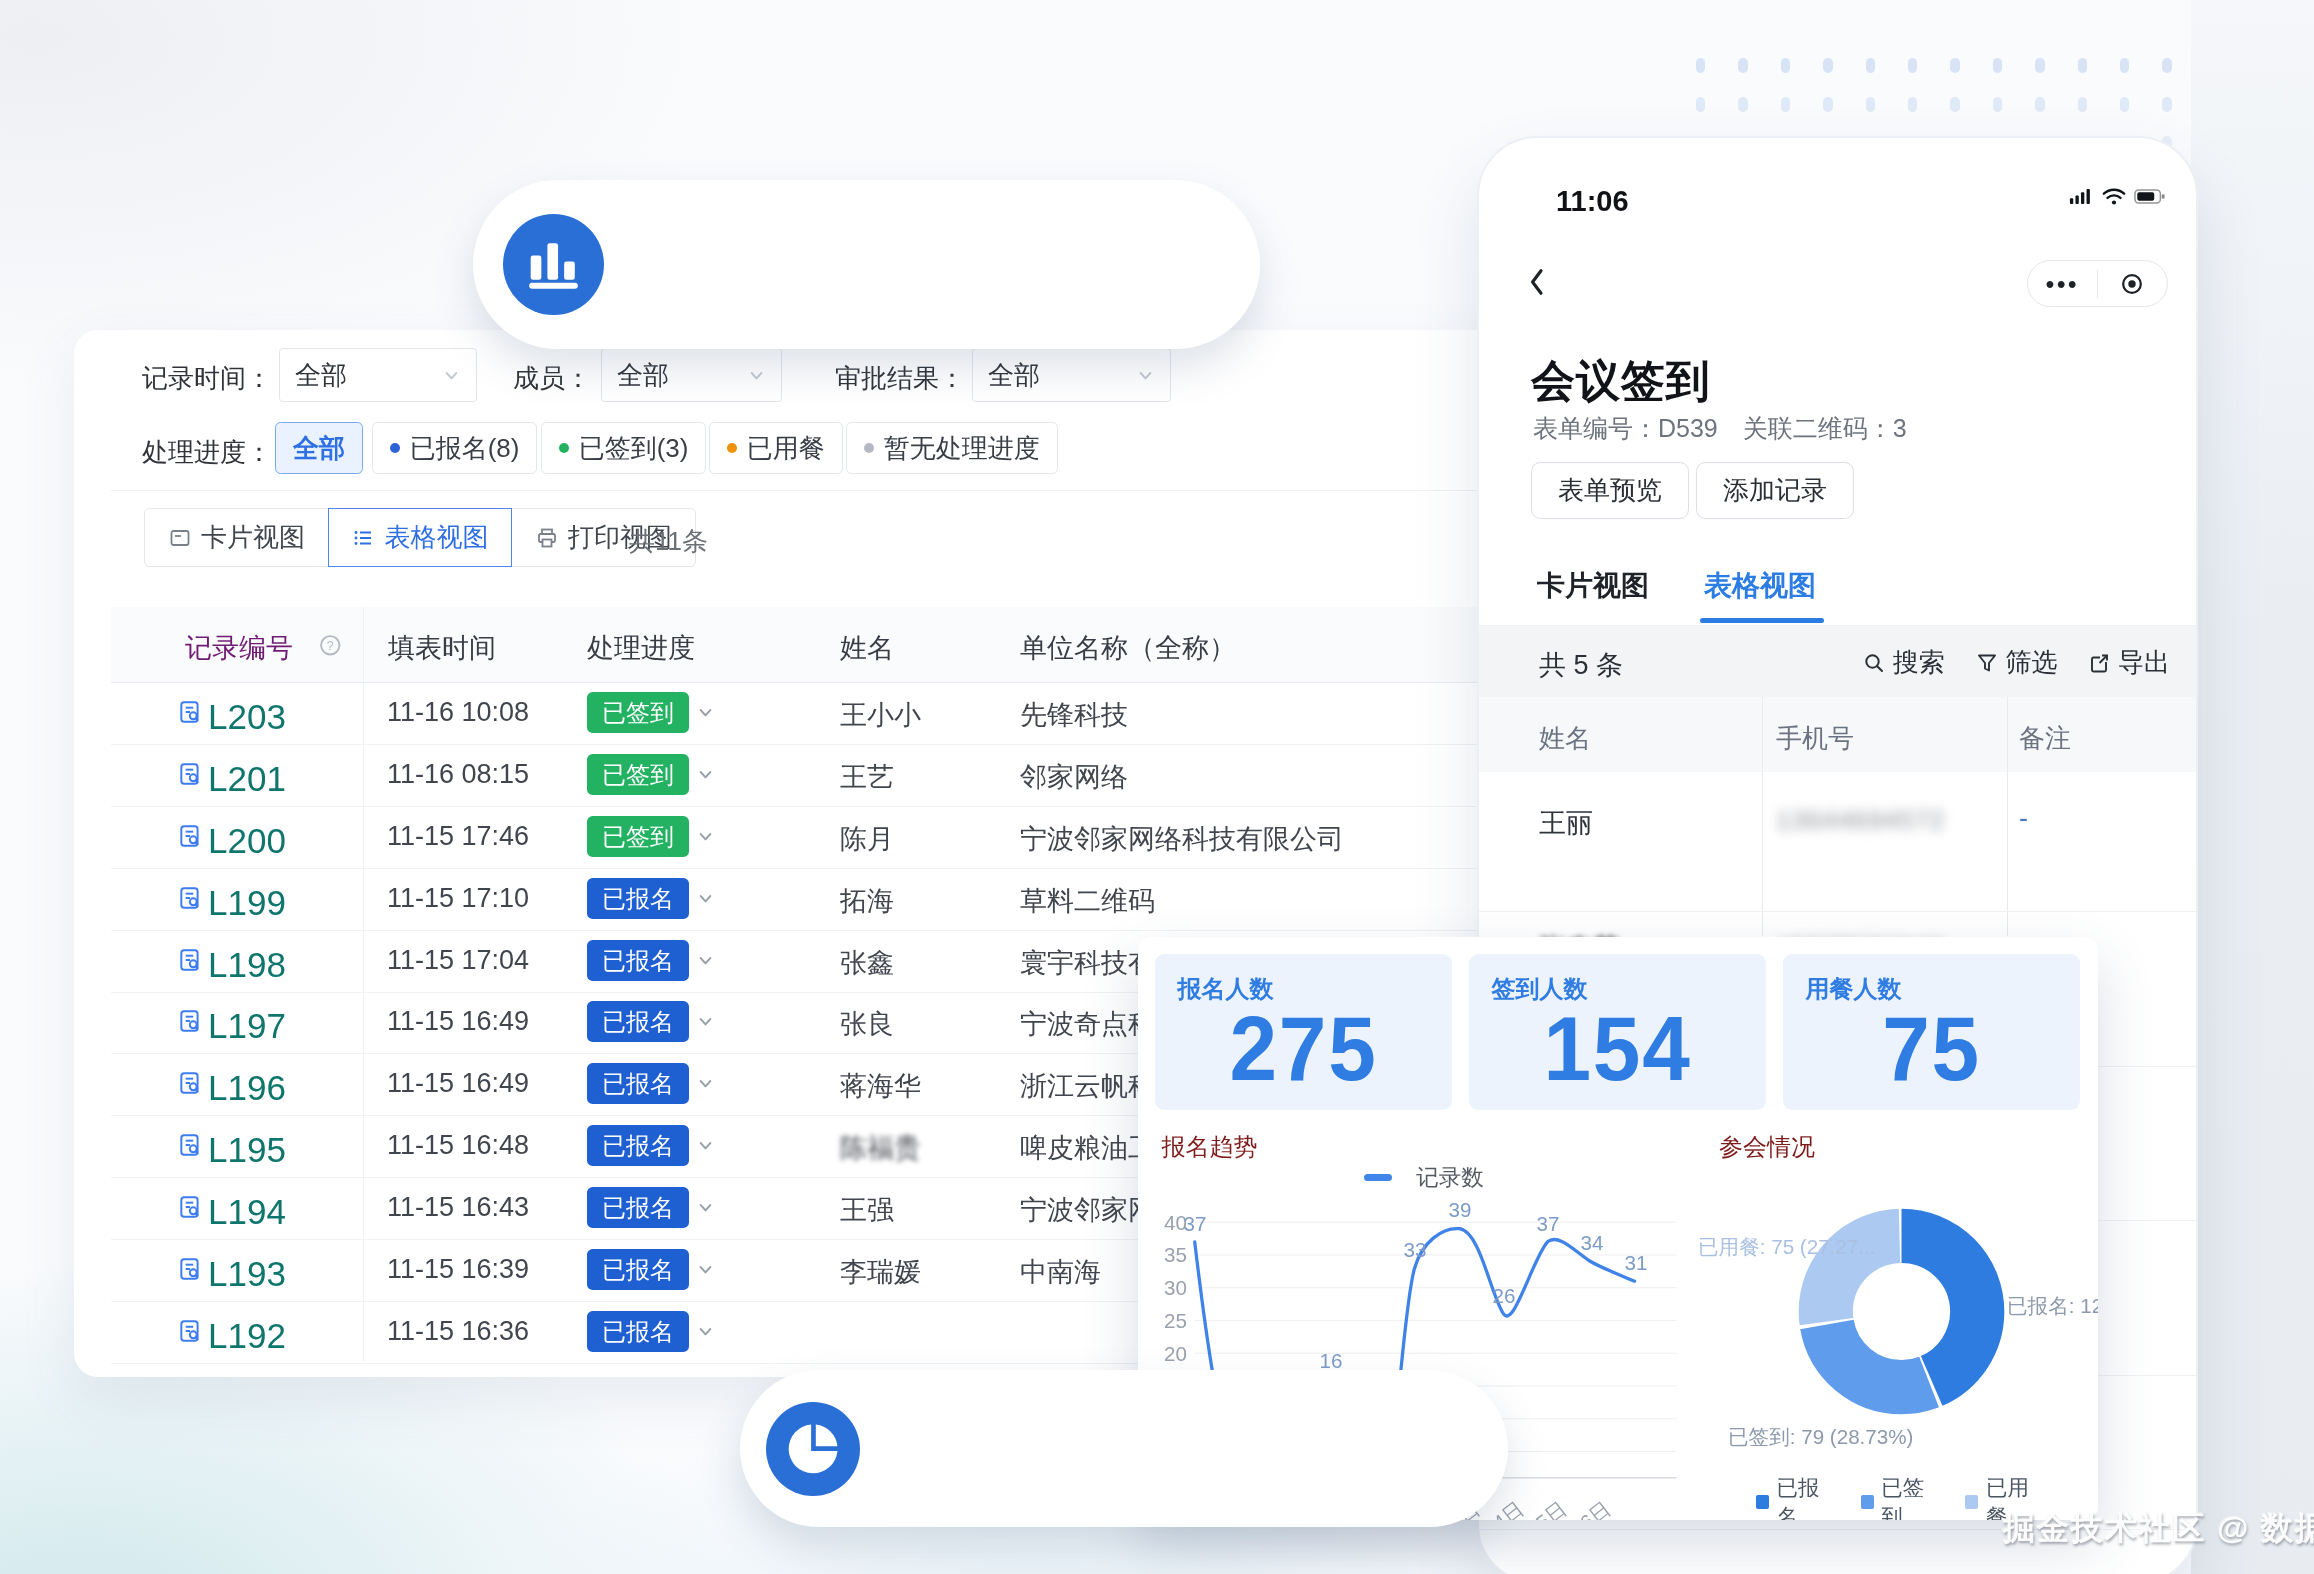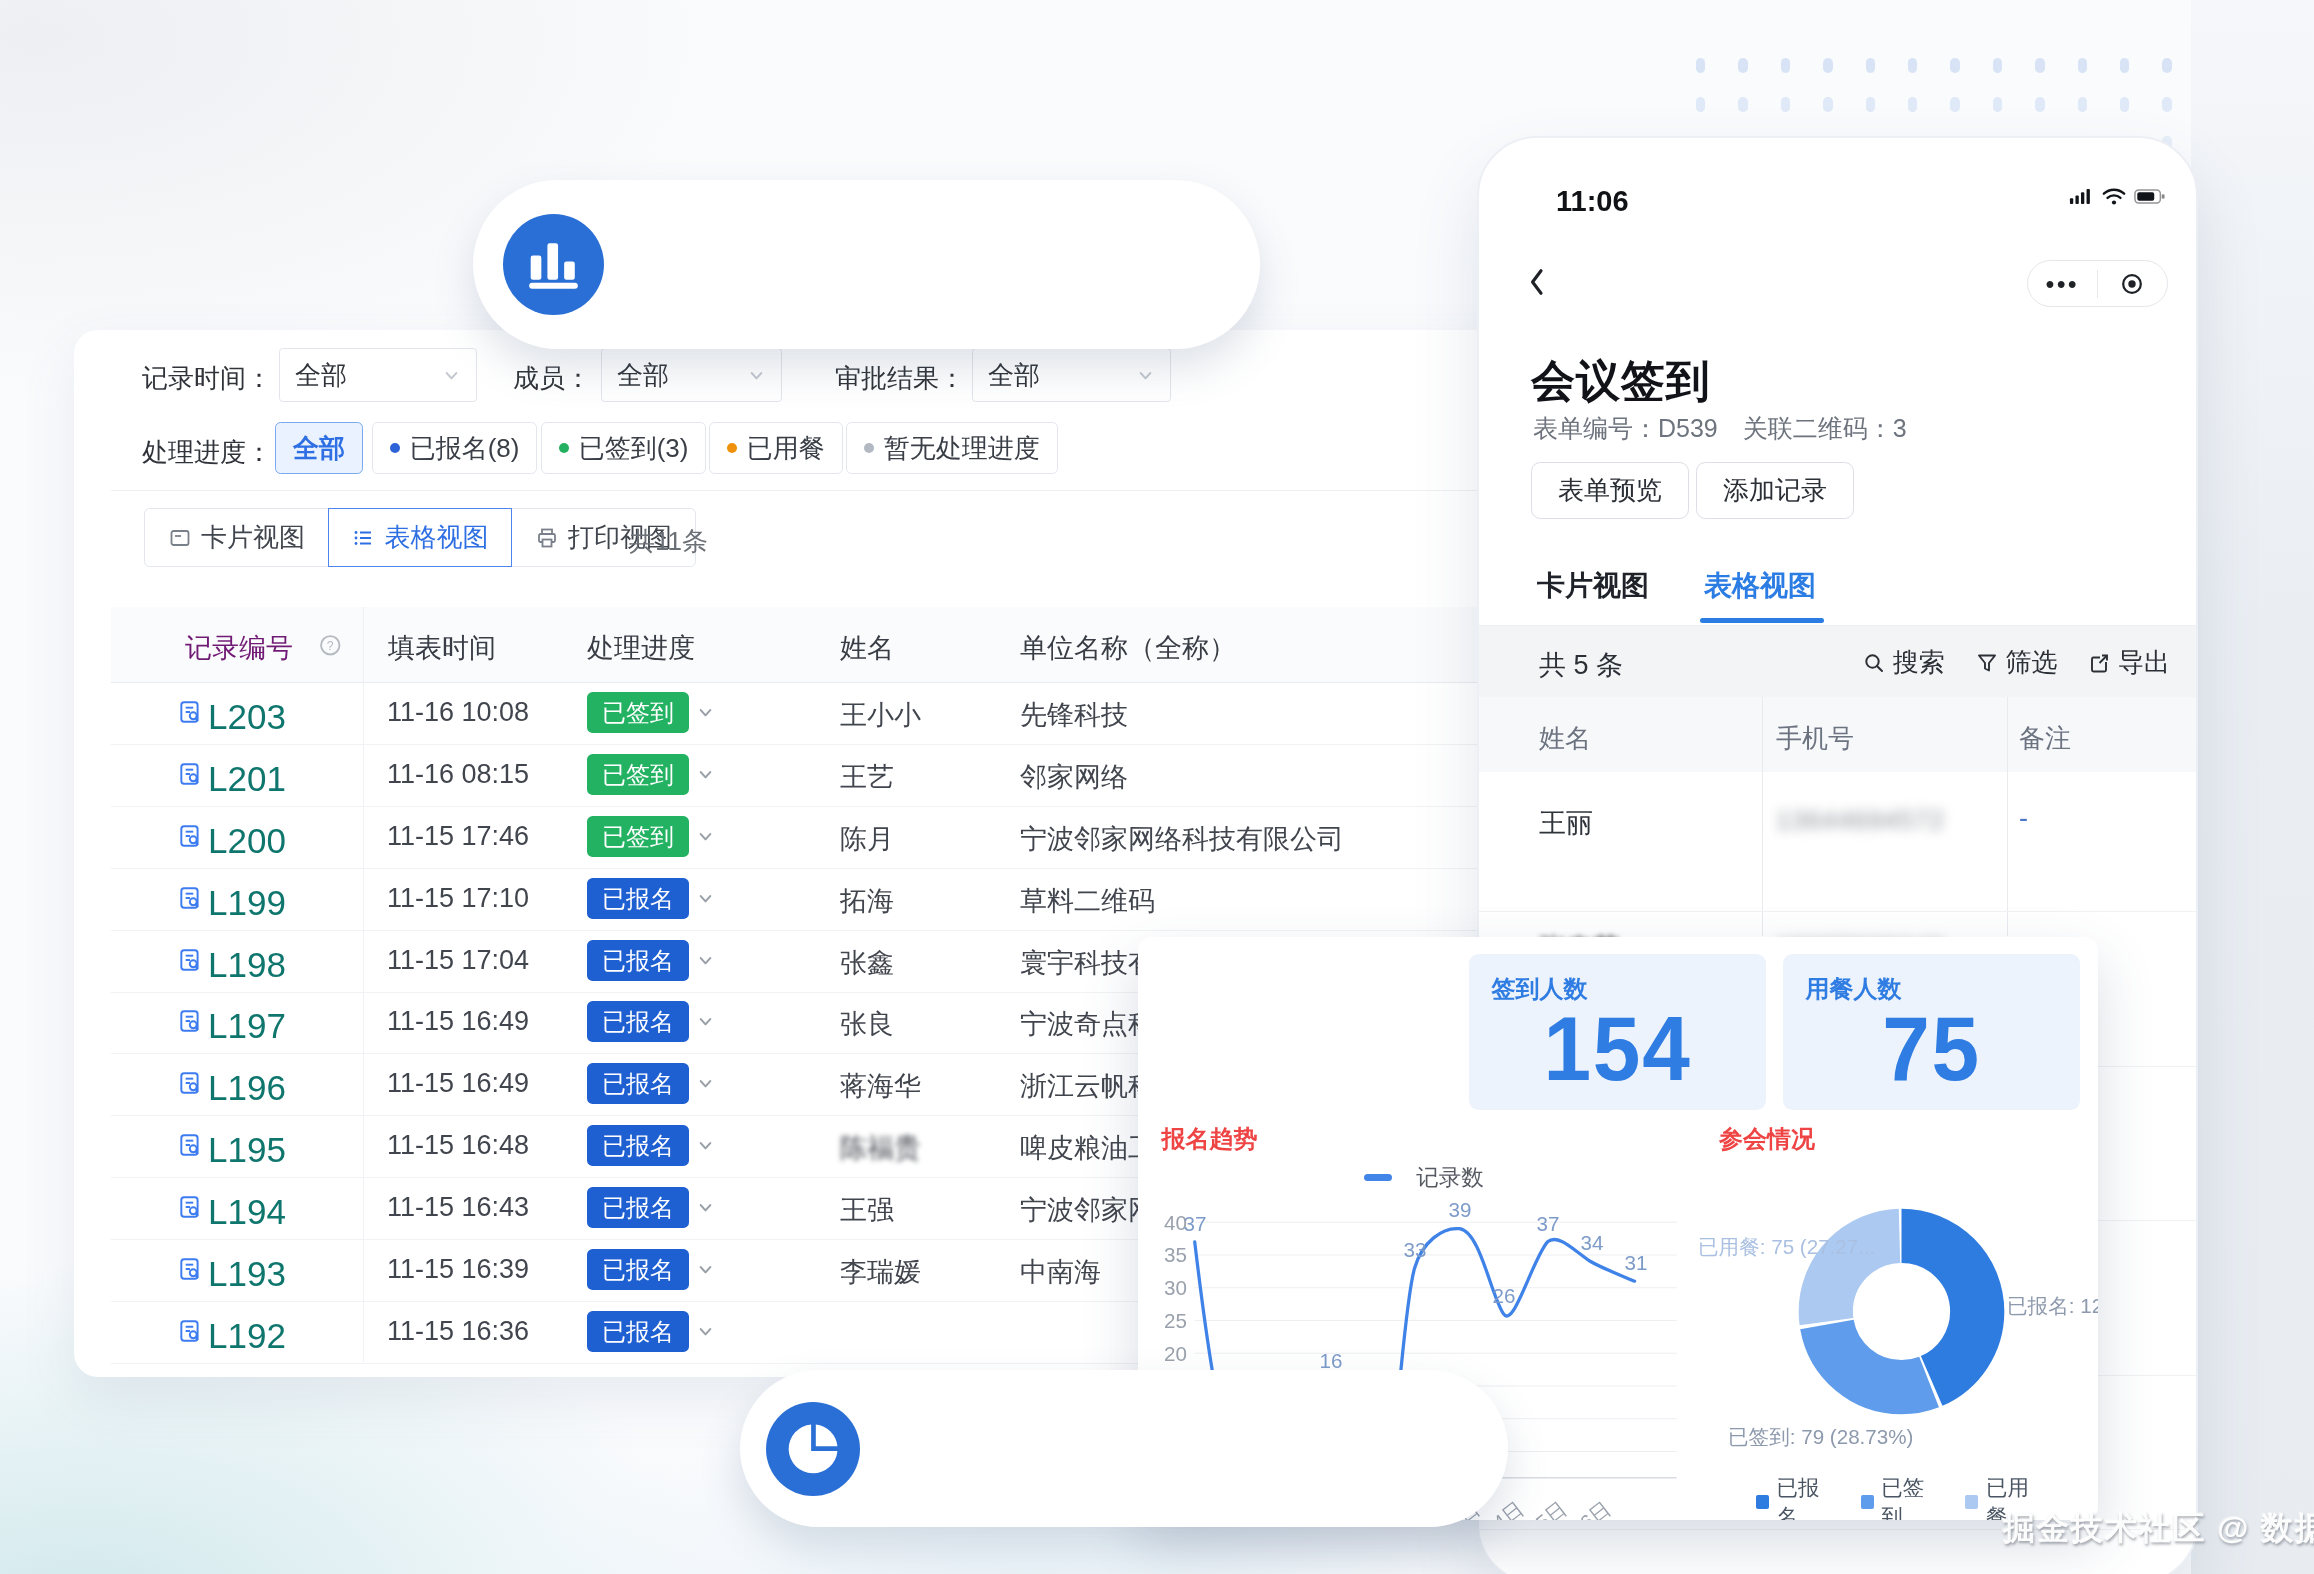--- a/index.html
+++ b/index.html
@@ -70,21 +70,21 @@
   .p-hcell{font-size:26px;color:#6b7280;}
   .p-cell{font-size:27px;color:#2f333a;}
   .p-blur{filter:blur(5.6px);color:#8b8f96;letter-spacing:0.9px;font-size:26px;}
   .p-sep{height:0.9px;background:#f0f1f4;position:absolute;left:0;right:0;}
   
   .dash{left:1138px;top:937px;width:960px;height:583px;background:#fff;border-radius:13px;
     box-shadow:0 24px 56px rgba(60,85,120,.20);overflow:hidden;z-index:30;}
   .scard{position:absolute;top:17px;width:297px;height:156px;background:#edf3fc;border-radius:9.4px;}
   .scard .slabel{position:absolute;left:22.5px;top:19px;font-size:24px;font-weight:bold;color:#2f7de2;}
   .scard .sval{position:absolute;left:0;right:0;top:43px;text-align:center;font-size:91px;font-weight:800;color:#2f7de2;transform:scaleX(.94);letter-spacing:1.9px;}
-  .ctitle{font-size:24px;font-weight:bold;color:#ef4444;}
+  .ctitle{font-size:24px;font-weight:normal;color:#7f1d1d;margin-top:8px;}
   .tick{position:absolute;width:32px;text-align:right;font-size:20.6px;color:#9aa1ac;}
   .plabel{position:absolute;width:32px;text-align:center;font-size:20.6px;color:#7d9bc8;}
   .xdate{position:absolute;width:103px;text-align:right;font-size:20.6px;color:#9aa1ac;transform:rotate(-38deg);transform-origin:100% 50%;white-space:nowrap;}
   .lleg{display:flex;align-items:center;gap:24px;font-size:22.5px;color:#555a62;}
   .lleg .bar{width:28px;height:7.5px;border-radius:3.7px;background:#4285e8;}
   .callout{position:absolute;font-size:20.6px;white-space:nowrap;}
   .dleg{display:flex;align-items:center;justify-content:center;gap:24px;}
   .dleg .item{display:inline-flex;align-items:center;gap:7.5px;font-size:21.5px;color:#4a5563;}
   .dleg .sw{width:14px;height:14px;border-radius:1.9px;}
   
@@ -516,20 +516,24 @@
   <div class="p-sep" style="top:773px"></div>
   <span class="abs p-cell blurme" style="left:60px;top:792px">张春芳</span>
   <span class="abs p-blur" style="left:297px;top:795px">15877236649</span>
   <div class="p-sep" style="top:928px"></div>
   <div class="p-sep" style="top:1082px"></div>
   <div class="p-sep" style="top:1237px"></div>
   <div class="p-sep" style="top:1391px"></div>
 </div>
 
 <div class="abs dash">
+  <div class="scard" style="left:17px">
+    <span class="slabel">报名人数</span>
+    <span class="sval">275</span>
+  </div>
   <div class="scard" style="left:331px">
     <span class="slabel">签到人数</span>
     <span class="sval">154</span>
   </div>
   <div class="scard" style="left:645px">
     <span class="slabel">用餐人数</span>
     <span class="sval">75</span>
   </div>
 
   <span class="abs ctitle" style="left:23.4px;top:186px">报名趋势</span>

